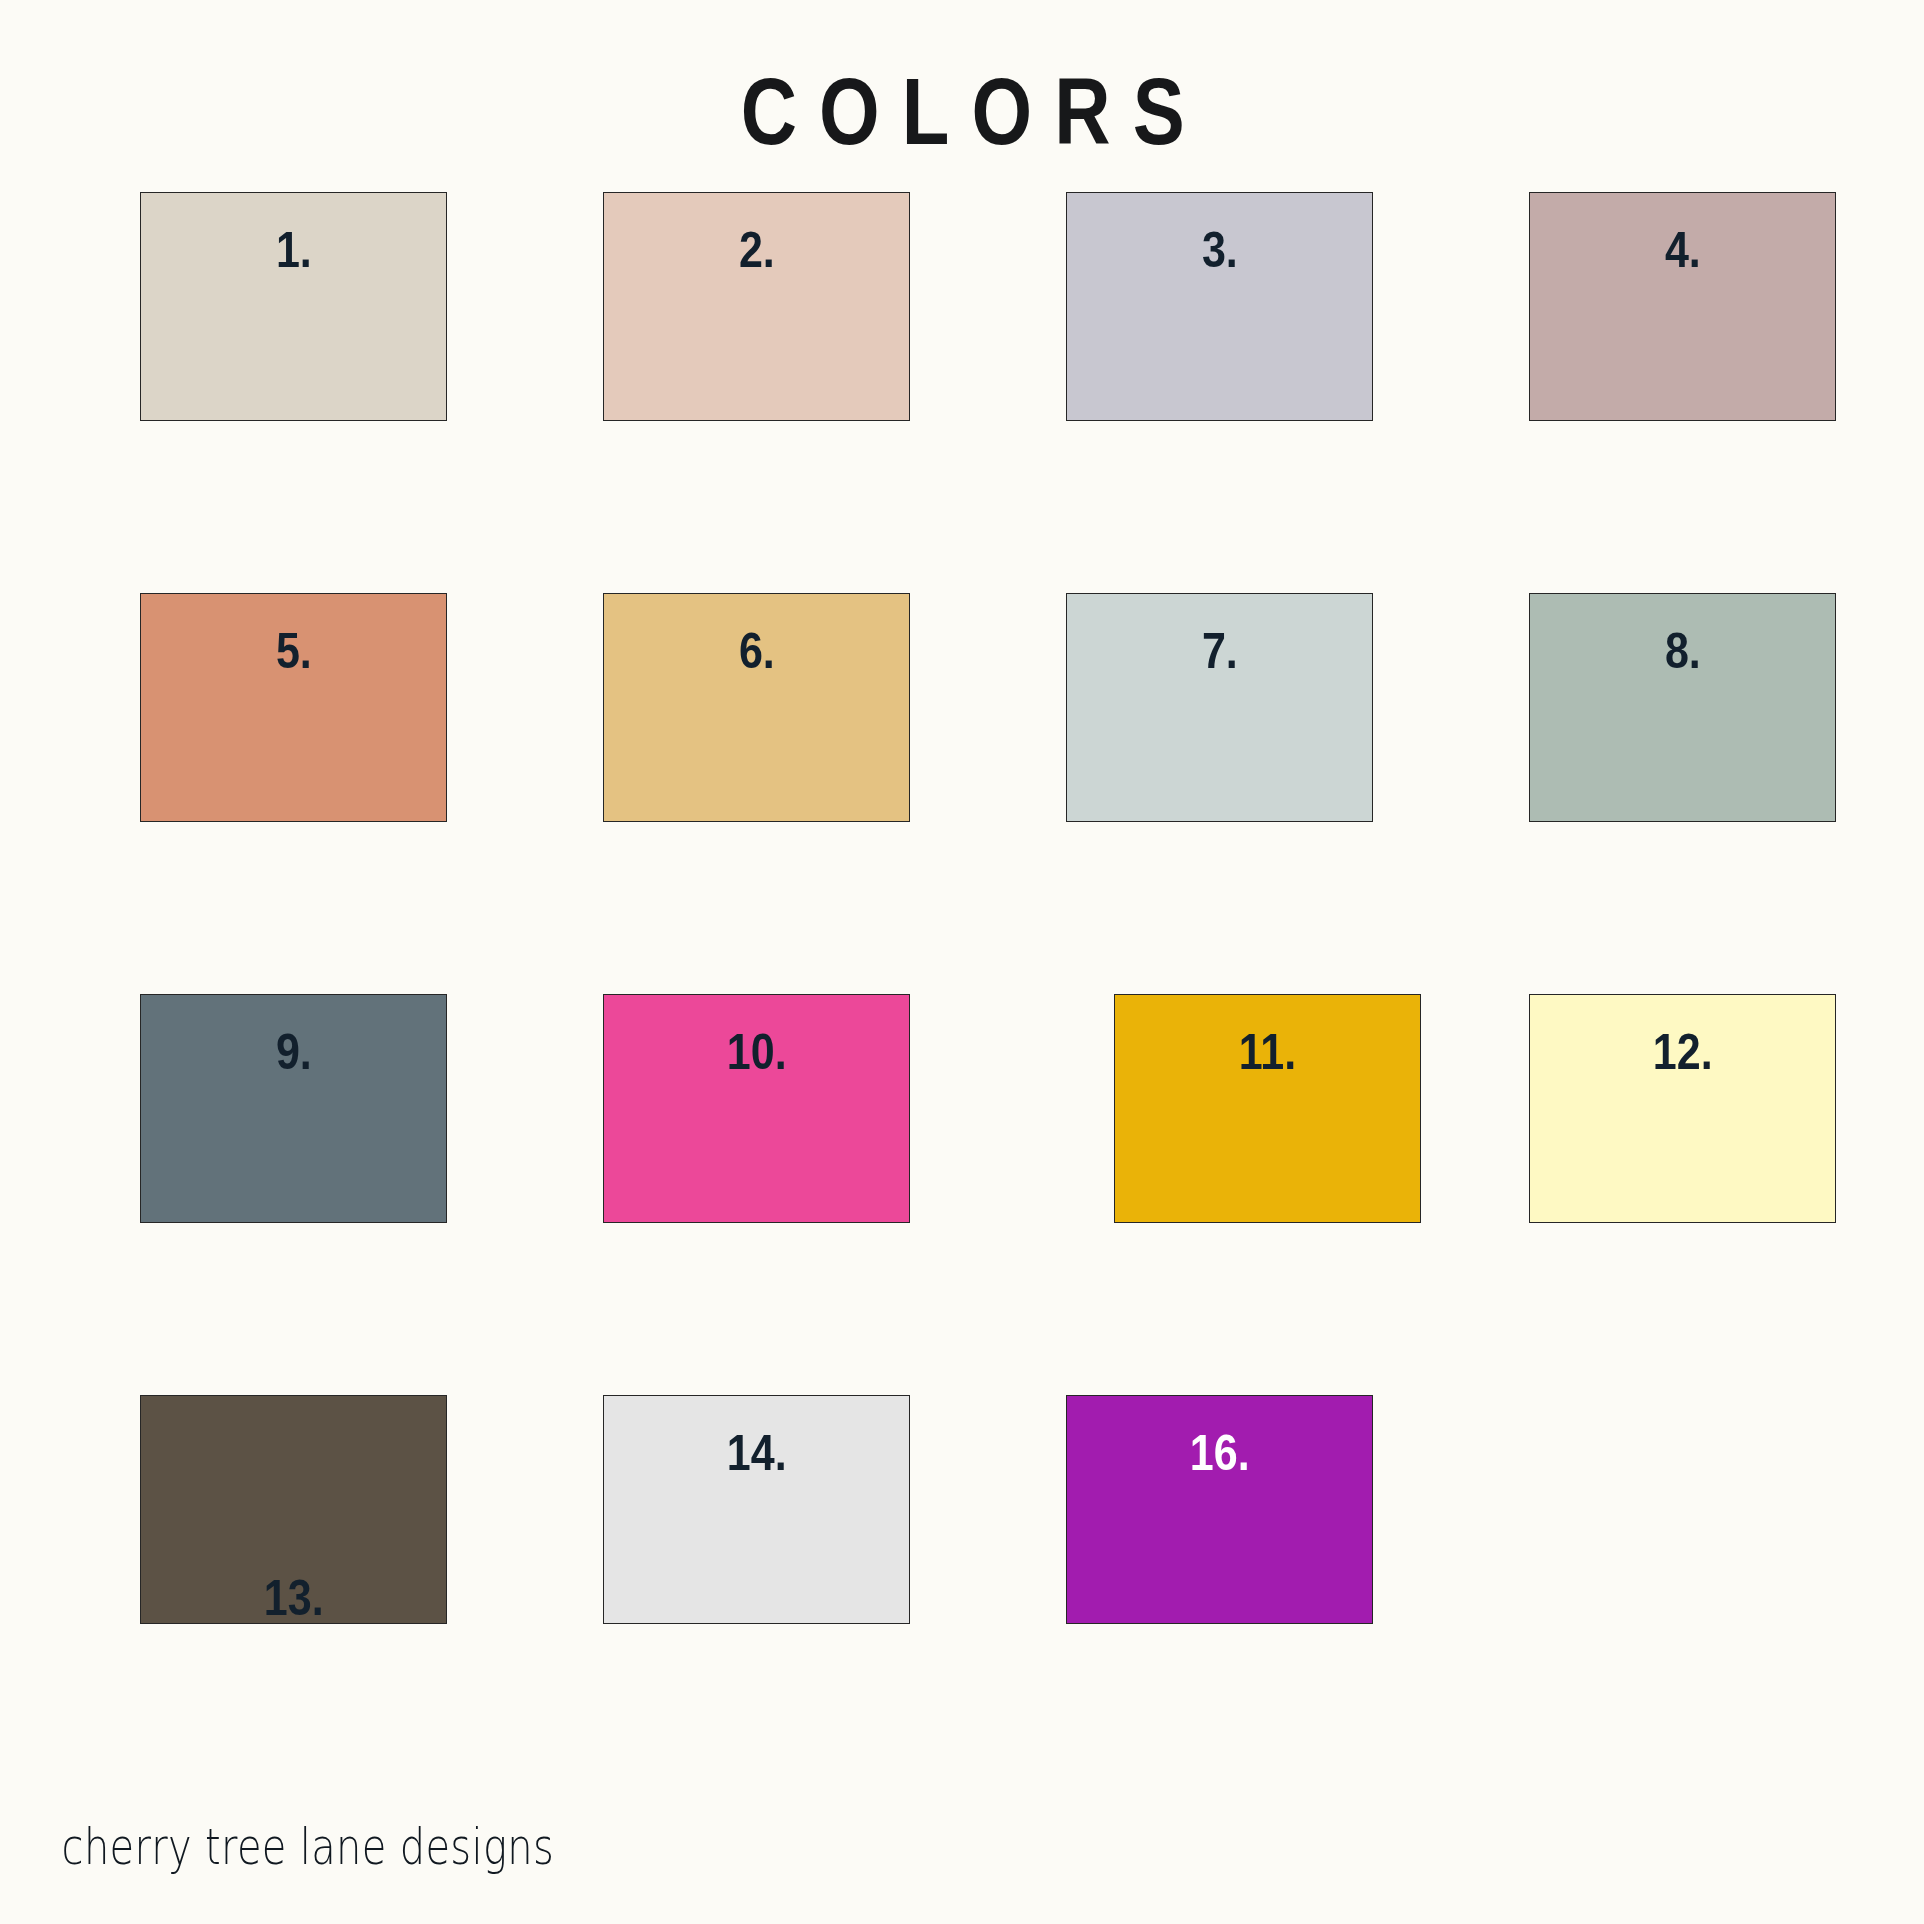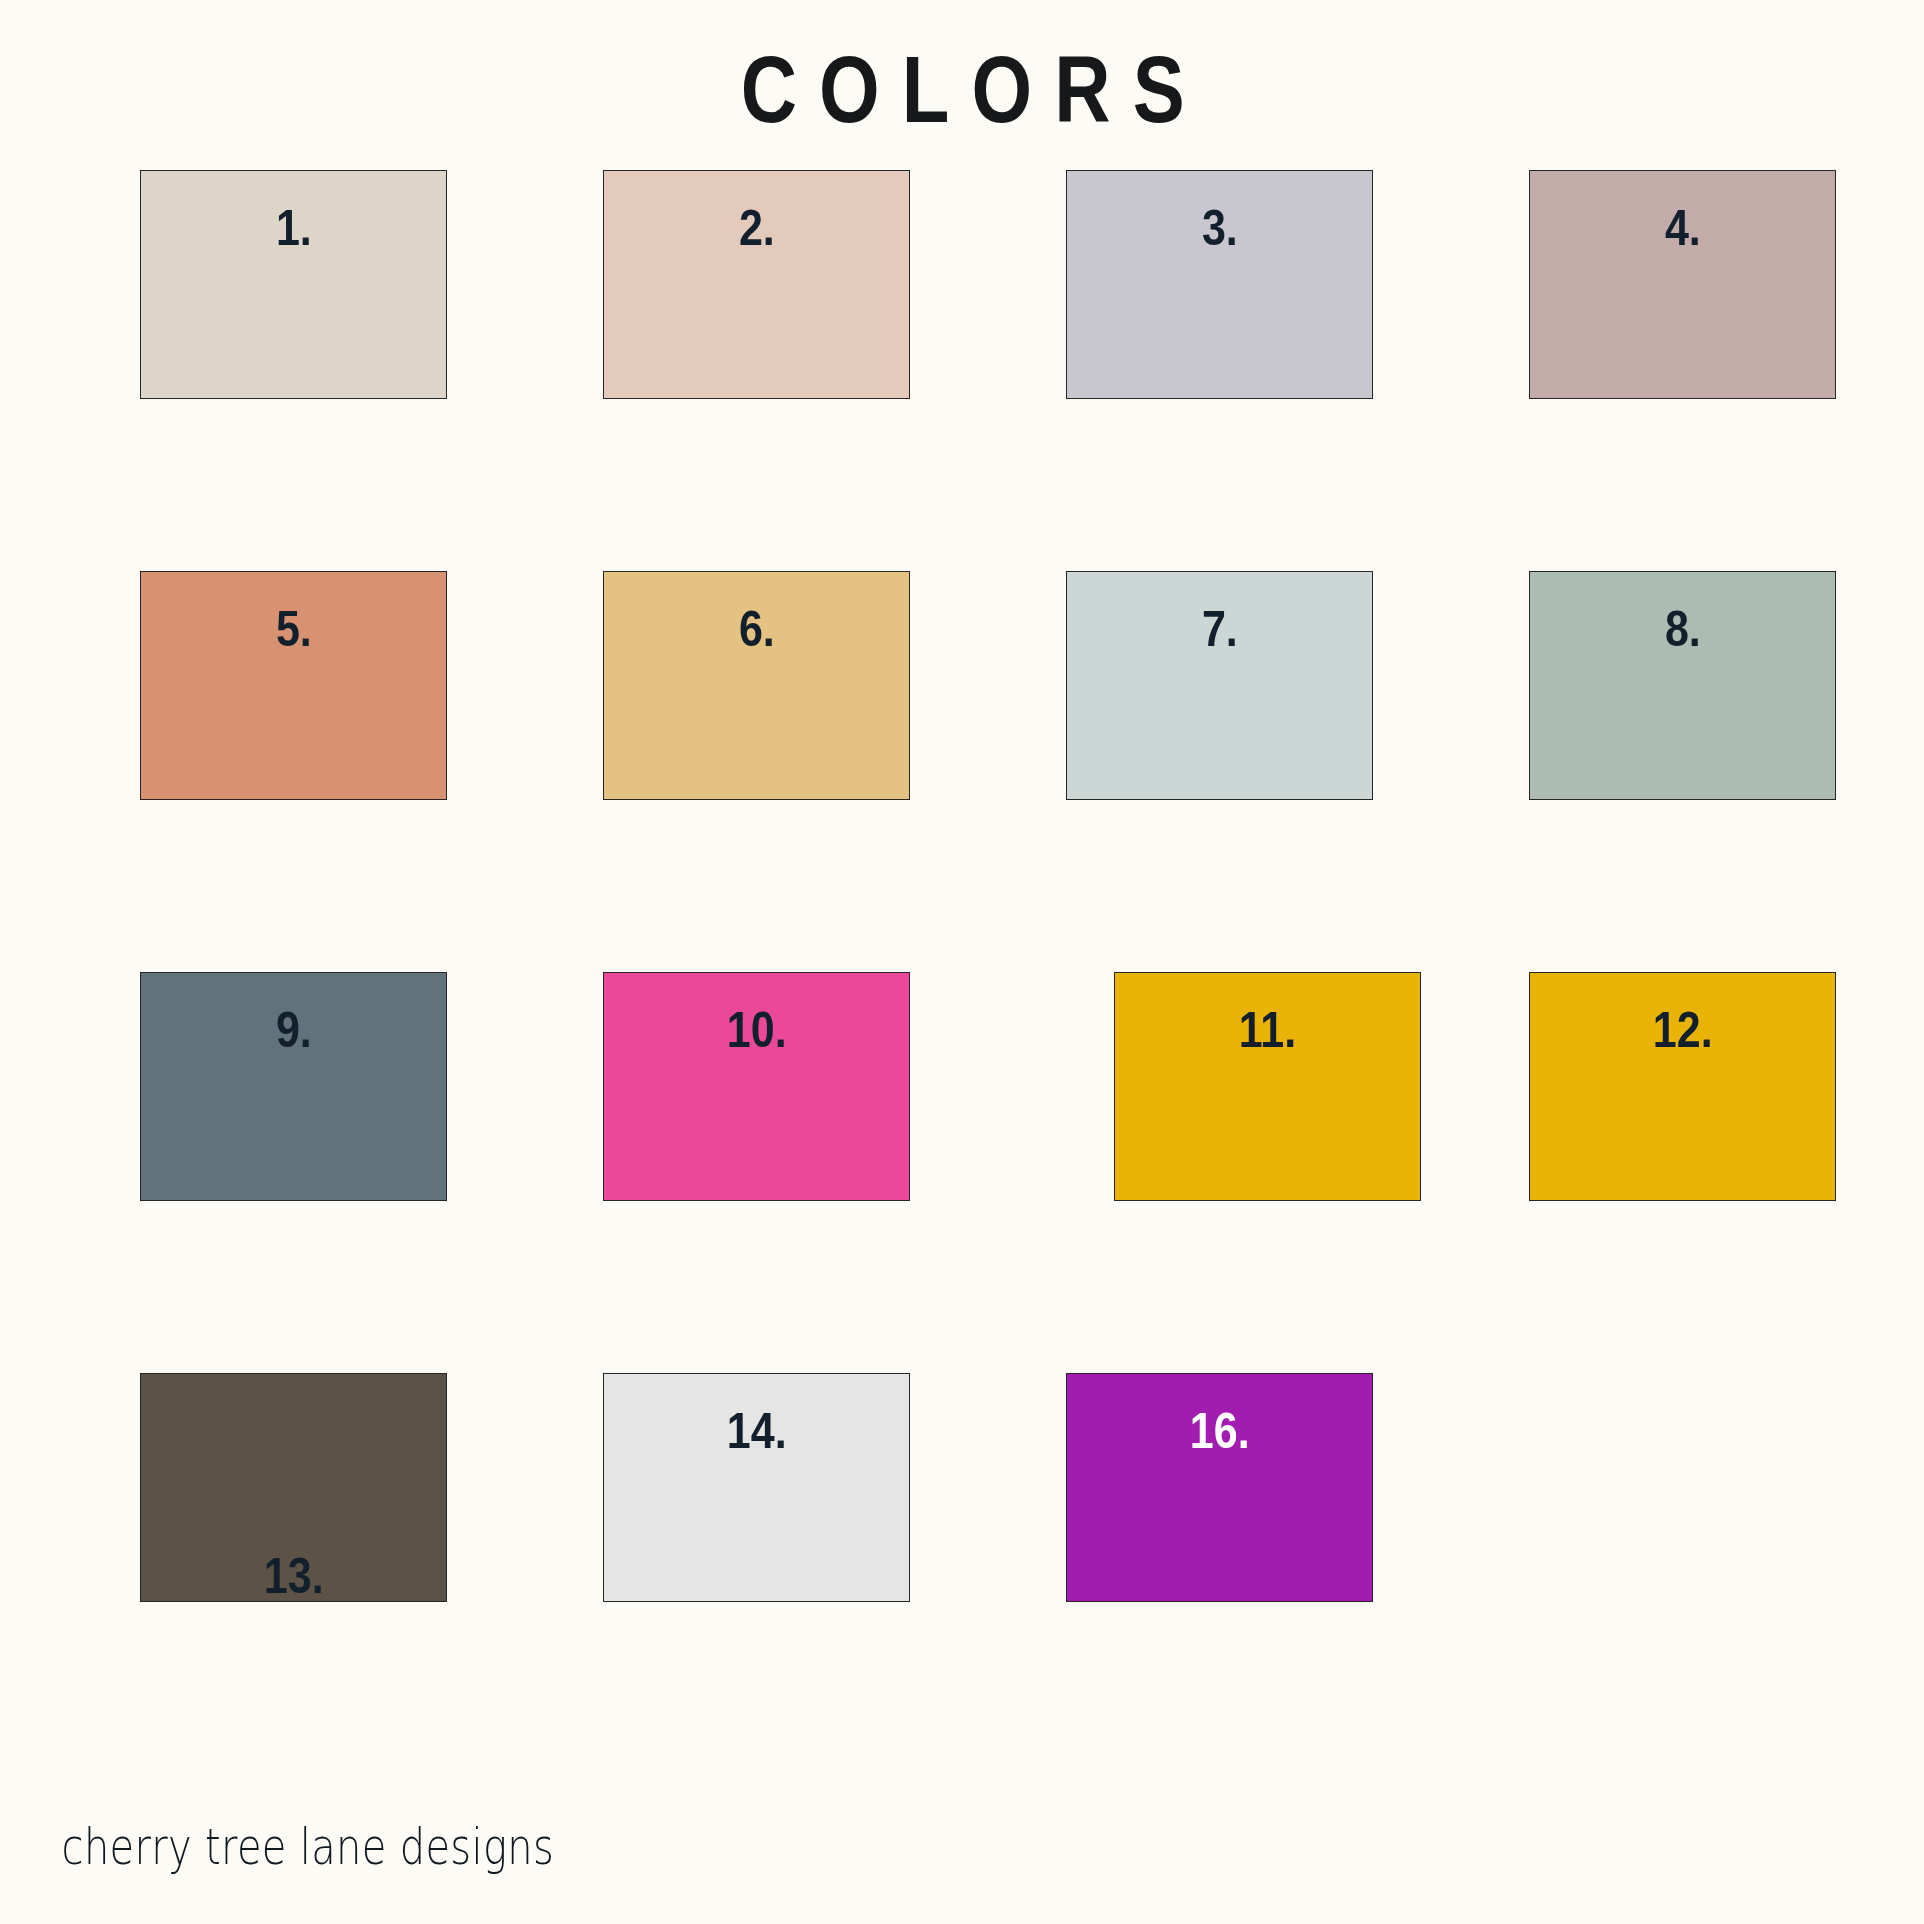--- a/index.html
+++ b/index.html
@@ -23,21 +23,21 @@
     position: relative;
     display: flex;
     flex-direction: column;
     align-items: center;
   }
 
   
   .title-wrap {
     width: 100%;
     text-align: center;
-    margin-top: 42px;
+    margin-top: 64px;
     height: 96px;
   }
 
   .title {
     display: inline-block;
     font-family: "Liberation Sans Narrow", "Liberation Sans", sans-serif;
     font-weight: 700;
     font-size: 95px;
     line-height: 1;
     letter-spacing: 27px;
@@ -142,21 +142,21 @@
       </div>
       <div class="swatch" style="background: rgb(98, 114, 122); border-color: rgb(38, 38, 38);">
         <span class="swatch-number" style="color: rgb(18, 32, 45);">9.</span>
       </div>
       <div class="swatch" style="background: #ec4899; border-color: rgb(38, 38, 38);">
         <span class="swatch-number" style="color: rgb(18, 32, 45);">10.</span>
       </div>
       <div class="swatch" style="background: #eab308; border-color: rgb(38, 38, 38); margin-left: 48px;">
         <span class="swatch-number" style="color: rgb(18, 32, 45);">11.</span>
       </div>
-      <div class="swatch" style="background: #eab308; border-color: rgb(38, 38, 38);">
+      <div class="swatch" style="background: #fef9c3; border-color: rgb(38, 38, 38);">
         <span class="swatch-number" style="color: rgb(18, 32, 45);">12.</span>
       </div>
       <div class="swatch" style="background: rgb(92, 82, 69); border-color: rgb(38, 38, 38); align-items: flex-end;">
         <span class="swatch-number" style="color: rgb(18, 32, 45);">13.</span>
       </div>
       <div class="swatch" style="background: #e5e5e5; border-color: rgb(38, 38, 38);">
         <span class="swatch-number" style="color: rgb(18, 32, 45);">14.</span>
       </div>
       <div class="swatch on-dark" style="background: #a21caf; border-color: rgb(38, 38, 38);">
         <span class="swatch-number" style="color: rgb(255, 255, 255);">16.</span>

